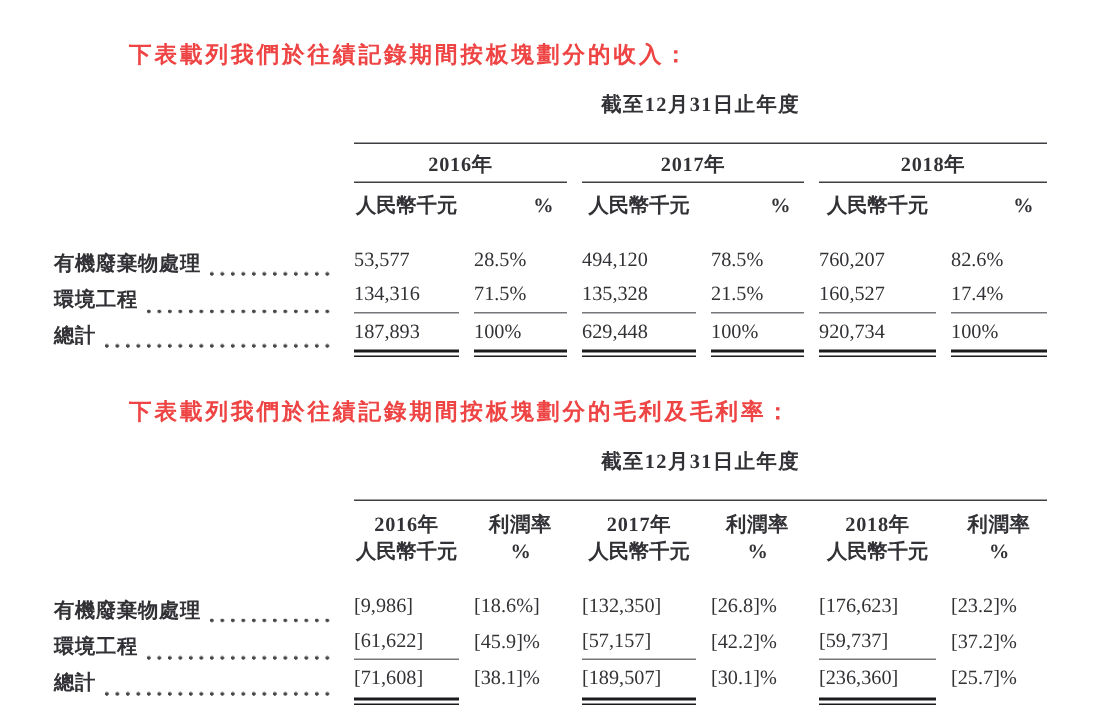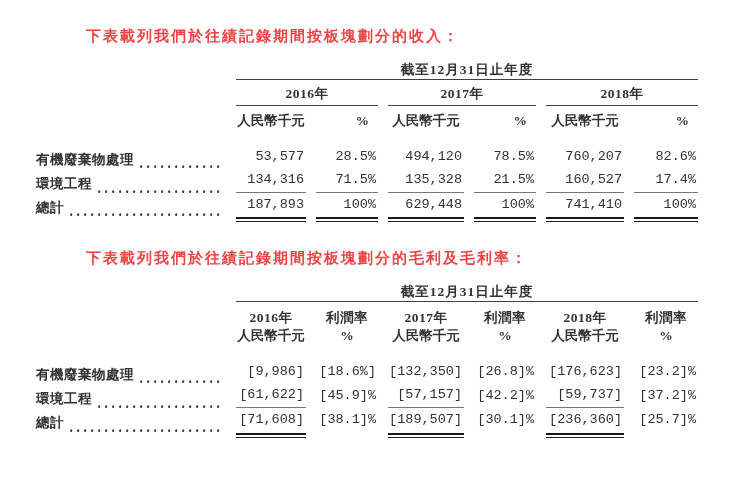--- a/index.html
+++ b/index.html
@@ -19,40 +19,40 @@
     border-collapse:separate;border-spacing:10px 0;
     font-size:13.5px;line-height:1.3;color:#323236;
   }
   col.c-label{width:190px;}
   col.c-m1{width:70px;} col.c-p1{width:62px;}
   col.c-m2{width:76px;} col.c-p2{width:62px;}
   col.c-m3{width:78px;} col.c-p3{width:64px;}
   td{padding:0;vertical-align:bottom;}
   .span-cell{
     text-align:center;font-weight:700;font-size:13.5px;letter-spacing:1px;
-    border-bottom:1.5px solid #3f3f43;padding-bottom:0;
+    border-bottom:1.5px solid #3f3f43;padding-bottom:16px;
   }
   .year-cell{
     text-align:center;font-weight:700;padding-top:5px;padding-bottom:3px;
     border-bottom:1.5px solid #3f3f43;letter-spacing:0.5px;
   }
   .sub-cell{font-weight:700;padding-top:6px;}
   .sub-money{text-align:center;}
   .sub-pct{text-align:right;padding-right:9px;}
   .g1{font-weight:700;text-align:center;padding-top:7px;letter-spacing:0.5px;}
   .g2{font-weight:700;text-align:center;padding-top:1px;}
   tr.spacer td{height:15px;}
   .lblwrap{display:flex;align-items:flex-end;}
   .lbl-text{font-weight:700;white-space:nowrap;letter-spacing:0.5px;}
   .dots{
     flex:1 1 auto;height:0.8em;margin:0 2px 0 6px;align-self:flex-end;
     background-image:radial-gradient(circle at 1.2px 1.6px,#46464a 1.05px,rgba(0,0,0,0) 1.4px);
     background-size:7px 3px;background-repeat:repeat-x;background-position:0 100%;
   }
-  td.num{text-align:right;padding:3px 2px 3px 0;white-space:nowrap;font-family:Liberation Mono, monospace;}
+  td.num{text-align:left;padding:3px 2px 3px 0;white-space:nowrap;}
   tr.u td.rule1{border-bottom:1.2px solid #76767a;}
   tr.rulerow td{padding:0;}
   .dbl{height:2px;border-top:2.5px solid #1b1b1e;border-bottom:1.2px solid #1b1b1e;margin-top:1px;}
   .watermark{
     position:absolute;left:620px;top:425px;z-index:5;
     font-family:"Liberation Sans","DejaVu Sans",sans-serif;
     font-size:18px;font-weight:600;color:#9b9b9f;opacity:0.92;letter-spacing:1px;
     white-space:nowrap;
   }
 </style>
@@ -128,21 +128,21 @@
       <td>
         <div class="lblwrap">
           <span class="lbl-text">總計</span>
           <span class="dots"></span>
         </div>
       </td>
       <td class="num">187,893</td>
       <td class="num">100%</td>
       <td class="num">629,448</td>
       <td class="num">100%</td>
-      <td class="num">741,410</td>
+      <td class="num">920,734</td>
       <td class="num">100%</td>
     </tr>
     <tr class="rulerow">
       <td></td>
       <td>
             <div class="dbl"></div>
           </td>
       <td>
             <div class="dbl"></div>
           </td>

